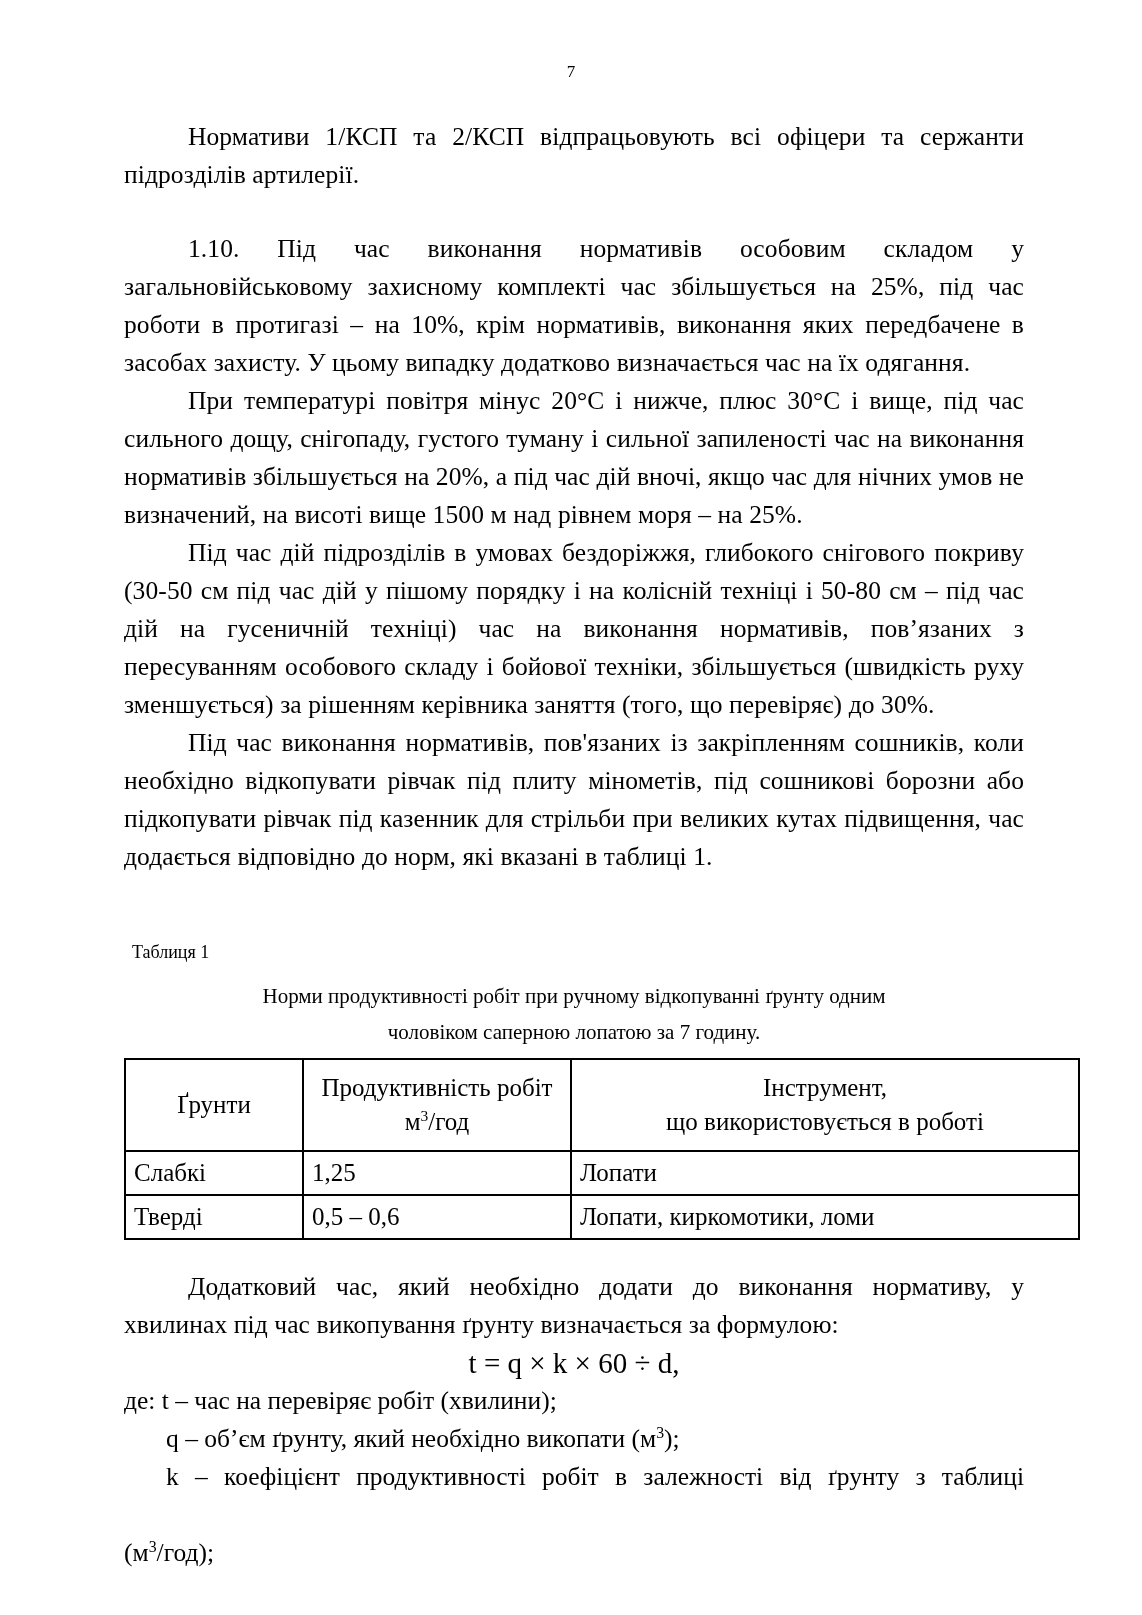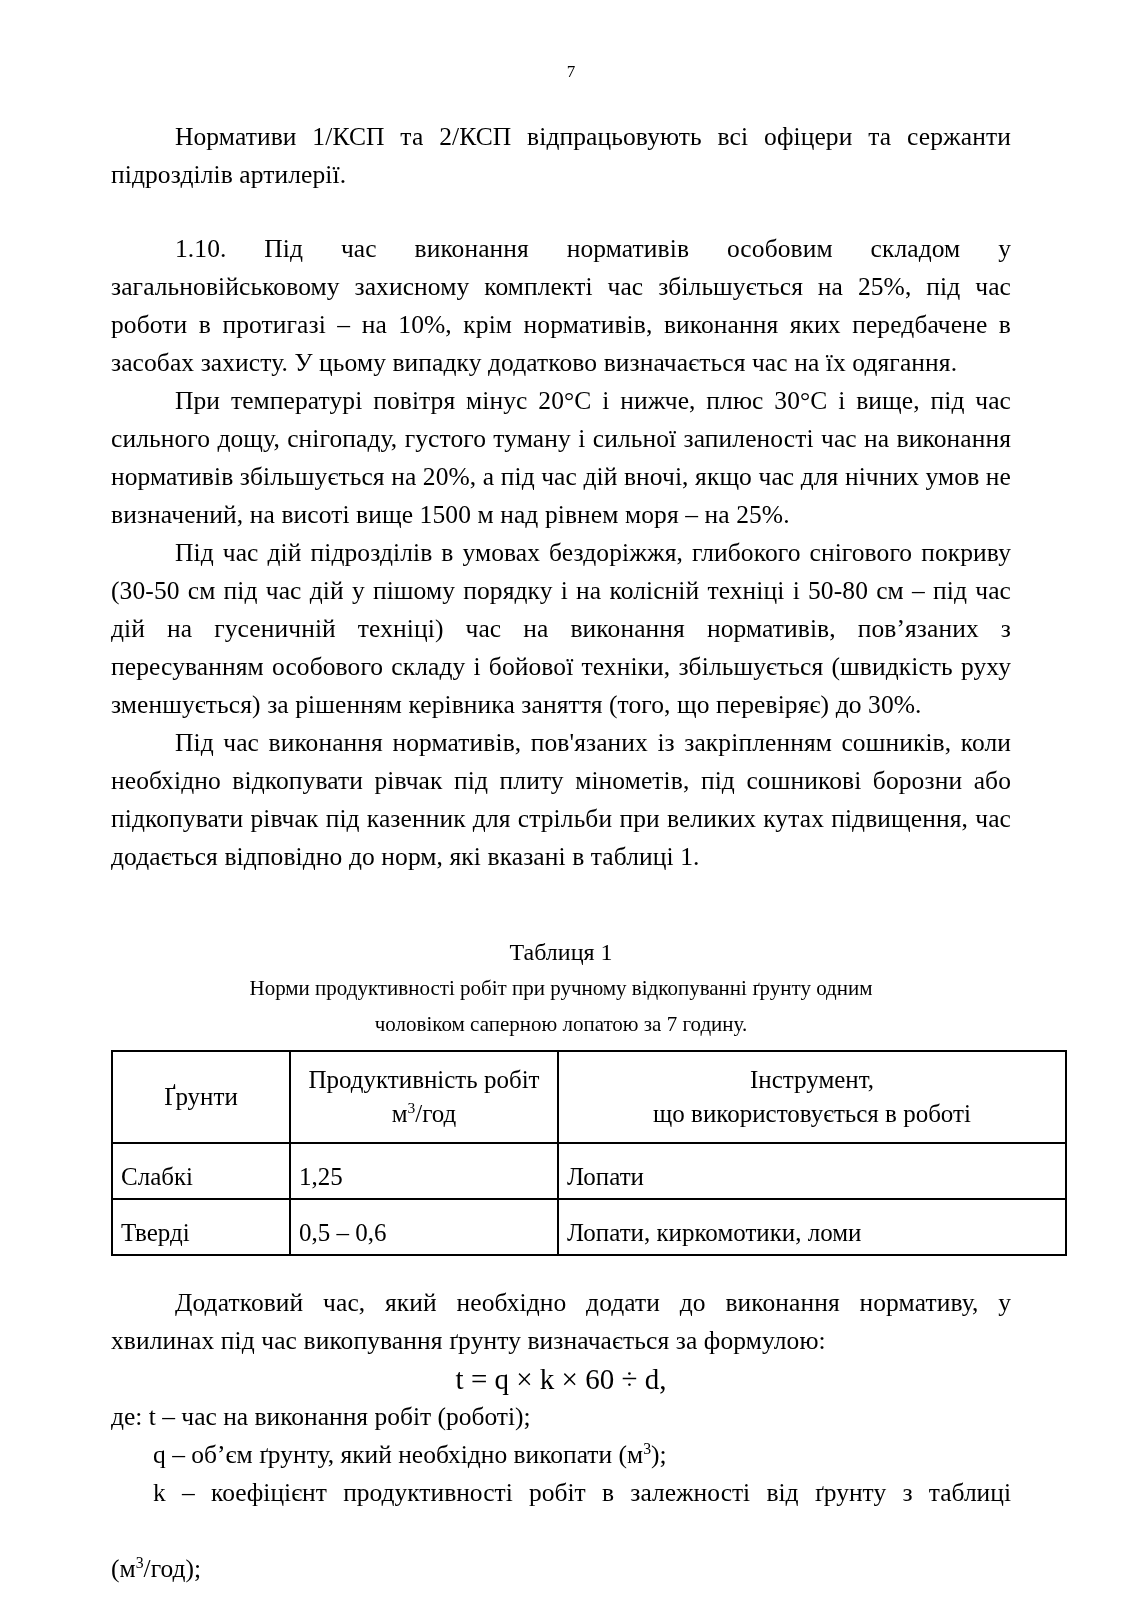--- a/index.html
+++ b/index.html
@@ -25,21 +25,21 @@
     top: 62px;
     left: 0;
     width: 1142px;
     text-align: center;
     font-size: 17px;
     line-height: 20px;
   }
   .content {
     position: absolute;
     top: 118px;
-    left: 111px;
+    left: 124px;
     width: 900px;
   }
   p.body {
     margin: 0;
     font-size: 25.5px;
     line-height: 38px;
     text-align: justify;
     text-justify: inter-word;
     letter-spacing: 0.1px;
     hyphens: none;
@@ -55,24 +55,24 @@
   .stretch::after {
     content: "";
     display: inline-block;
     width: 100%;
   }
 
   .table-caption-wrap {
     margin-top: 58px;
   }
   .table-label {
-    font-size: 24px;
+    font-size: 18px;
     line-height: 36px;
-    text-align: center;
-    margin: 0;
+    text-align: left;
+    margin: 8px;
   }
   .table-title {
     font-size: 21px;
     line-height: 36px;
     text-align: center;
     margin: 0;
     padding: 0 20px;
   }
 
   table.norms {
@@ -90,21 +90,21 @@
     padding: 2px 8px;
     vertical-align: middle;
   }
   table.norms thead th {
     text-align: center;
     height: 86px;
   }
   table.norms tbody td {
     text-align: left;
     height: 40px;
-    padding-top: 13px;
+    padding-top: 1px;
     padding-bottom: 1px;
   }
   .col-1 { width: 160px; }
   .col-2 { width: 250px; }
   .col-3 { width: 490px; }
 
   .formula {
     margin: 0;
     font-size: 29px;
     line-height: 38px;
@@ -169,21 +169,21 @@
           <td>0,5 – 0,6</td>
           <td>Лопати, киркомотики, ломи</td>
         </tr>
       </tbody>
     </table>
 
     <p class="body indent" style="margin-top:28px;">Додатковий час, який необхідно додати до виконання нормативу, у хвилинах під час викопування ґрунту  визначається за формулою:</p>
 
     <p class="formula">t = q × k × 60 ÷ d,</p>
 
-    <p class="deflist">де: t – час на виконання робіт (роботі);</p>
+    <p class="deflist">де: t – час на перевіряє робіт (хвилини);</p>
 
     <p class="deflist ind"><span>q – об’єм ґрунту, який необхідно викопати (м</span><sup>3</sup><span>);</span></p>
 
     <p class="deflist ind stretch">k – коефіцієнт продуктивності робіт в залежності від ґрунту з таблиці</p>
 
     <p class="deflist"><span>(м</span><sup>3</sup><span>/год);</span></p>
 
   </div>
 </div>
 

